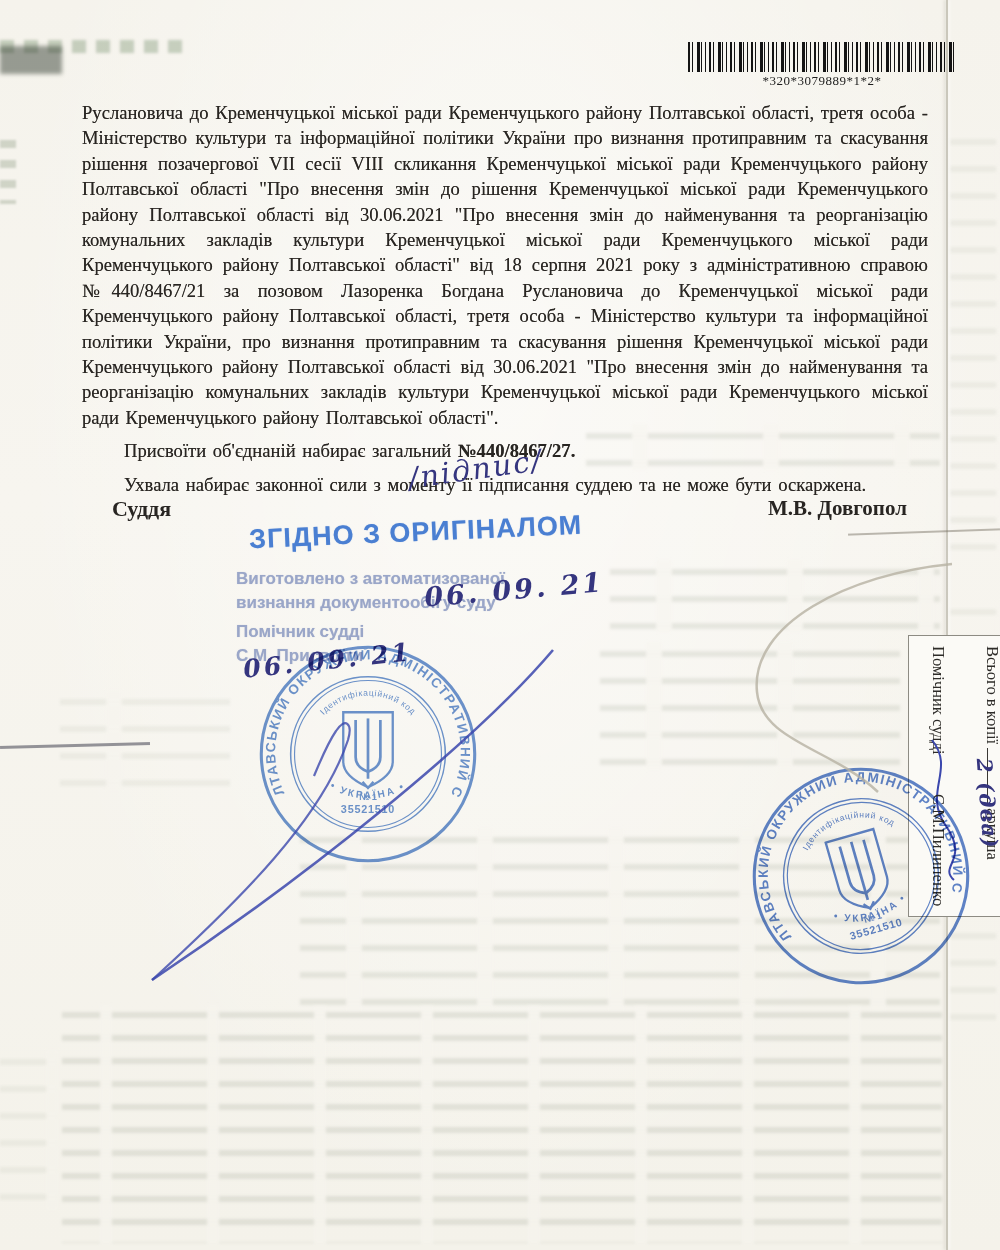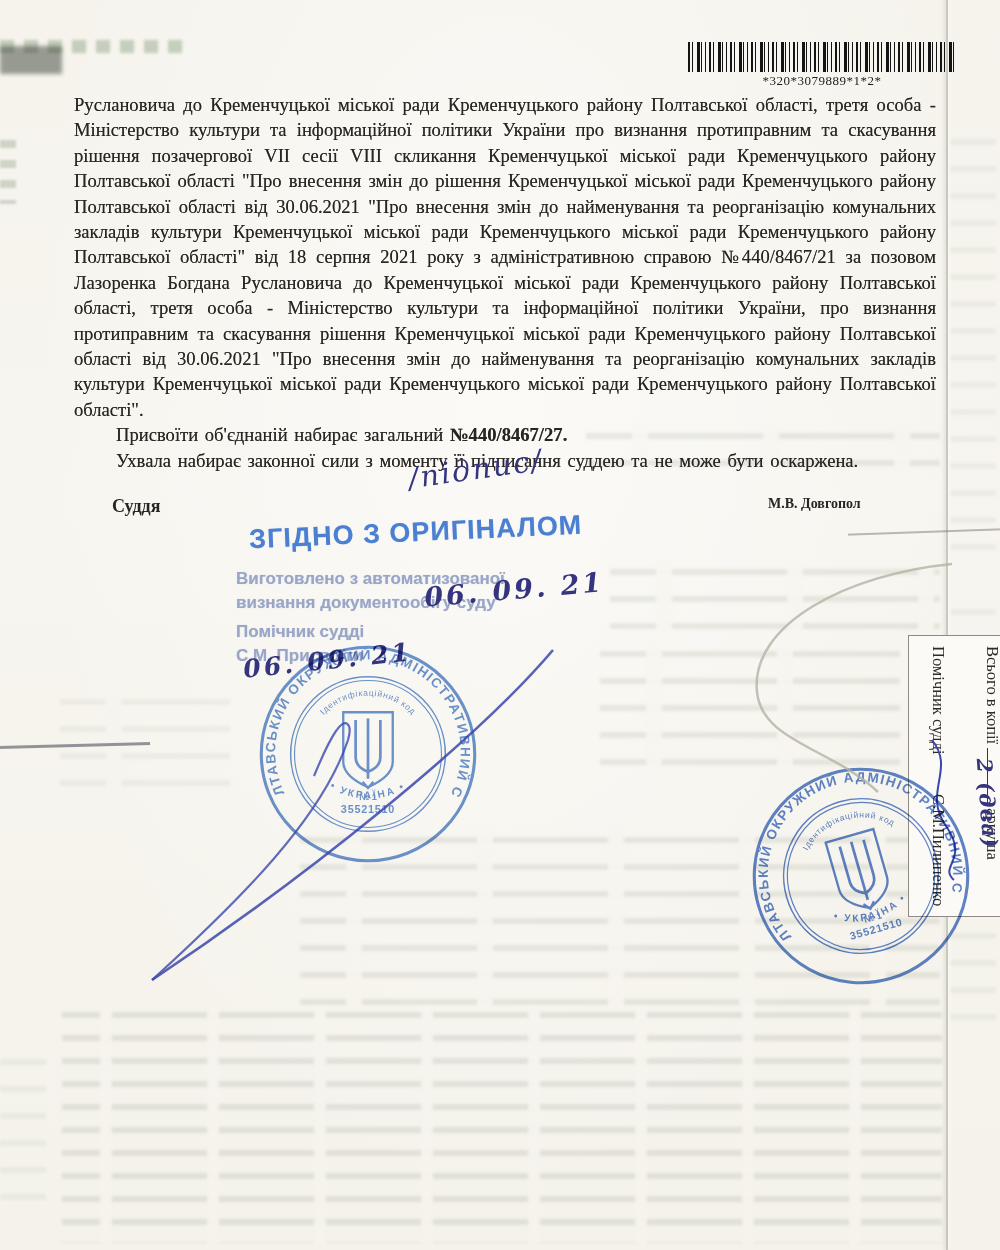--- a/index.html
+++ b/index.html
@@ -21,29 +21,29 @@
   
   .barcode{position:absolute;left:688px;top:42px;width:268px;height:30px;z-index:3;
      background-image:
        repeating-linear-gradient(90deg,#141414 0 2px,rgba(0,0,0,0) 2px 4px,#141414 4px 5px,rgba(0,0,0,0) 5px 9px,#141414 9px 12px,rgba(0,0,0,0) 12px 13px,#141414 13px 14px,rgba(0,0,0,0) 14px 17px,#141414 17px 18px,rgba(0,0,0,0) 18px 21px);}
   .barcode-label{position:absolute;left:688px;top:73px;width:268px;text-align:center;
      font-family:"Liberation Serif",serif;font-size:13px;letter-spacing:.5px;color:#1d1d1d;z-index:3;}
   
   .doc-text{position:absolute;left:74px;top:92px;width:862px;z-index:3;
      font-size:18.6px;line-height:25.4px;text-align:justify;word-spacing:2px;
      text-shadow:0 0 .4px rgba(45,40,32,.65);}
-  .doc-text p{margin:0;}
+  .doc-text p{margin:8px;}
   .doc-text p.indent{text-indent:42px;}
   .bold{font-weight:bold;}
   
   .handwriting{font-family:"DejaVu Serif",serif;font-style:italic;color:#35357f;}
   .sig{position:absolute;left:408px;top:452px;font-size:29px;transform:rotate(-8deg);
        letter-spacing:2px;z-index:4;}
-  .judge-label{position:absolute;left:112px;top:496px;font-size:18px;font-weight:bold;z-index:3;}
-  .judge-name{position:absolute;left:768px;top:496px;font-size:14px;font-weight:bold;z-index:3;}
+  .judge-label{position:absolute;left:112px;top:496px;font-size:22px;font-weight:bold;z-index:3;}
+  .judge-name{position:absolute;left:768px;top:496px;font-size:21px;font-weight:bold;z-index:3;}
   
   .orig-stamp{position:absolute;left:249px;top:517px;z-index:4;
      font-family:"Liberation Sans",sans-serif;font-weight:bold;font-size:27px;
      letter-spacing:1px;color:#4a7fd2;transform:rotate(-2.5deg);
      text-shadow:0 0 1px rgba(74,127,210,.4);}
   .auto-block{position:absolute;left:236px;top:567px;z-index:3;
      font-family:"Liberation Sans",sans-serif;font-weight:bold;font-size:17px;
      line-height:24px;color:#9aa6c8;text-shadow:0 0 1px rgba(154,166,200,.5);}
   .auto-block .gap{height:5px;}
   .hand-date{position:absolute;font-size:27px;letter-spacing:3px;z-index:5;font-weight:bold;}

